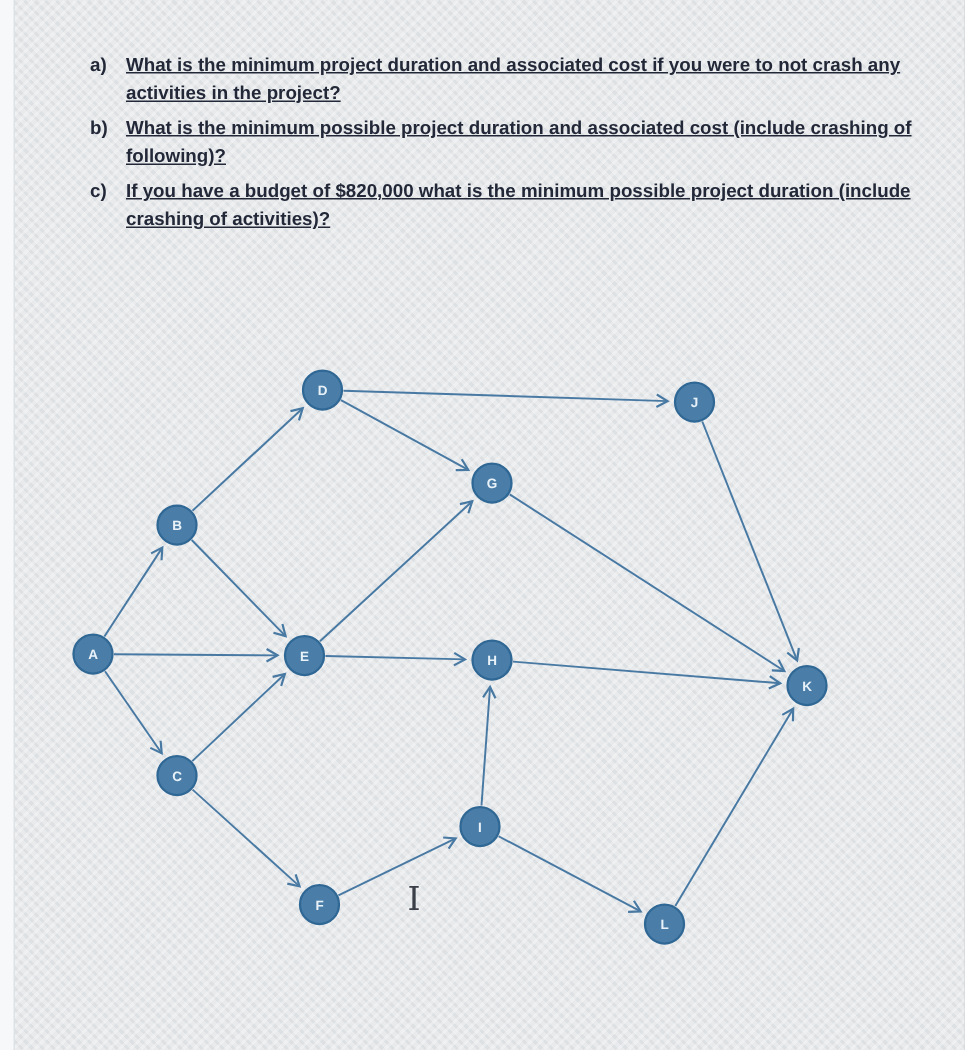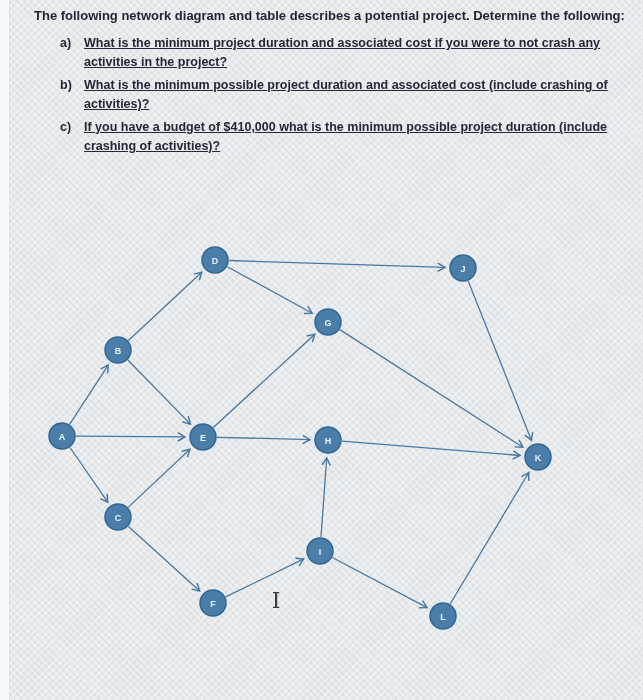--- a/index.html
+++ b/index.html
@@ -48,34 +48,33 @@
     color:#3a3f48;
     transform:translate(-50%,-50%);
   }
 </style>
 </head>
 <body>
 
 <div class="page">
   <div class="left-strip"></div>
 
-  <div class="intro">The following network diagram and table describes a potential project.  Determine the following:</div>
 
   <ul class="questions" id="questions">
       <li>
         <span class="q-label">a)</span>
         <span class="q-text">What is the minimum project duration and associated cost if you were to not crash any activities in the project?</span>
       </li>
       <li>
         <span class="q-label">b)</span>
-        <span class="q-text">What is the minimum possible project duration and associated cost (include crashing of activities)?</span>
+        <span class="q-text">What is the minimum possible project duration and associated cost (include crashing of following)?</span>
       </li>
       <li>
         <span class="q-label">c)</span>
-        <span class="q-text">If you have a budget of $410,000 what is the minimum possible project duration (include crashing of activities)?</span>
+        <span class="q-text">If you have a budget of $820,000 what is the minimum possible project duration (include crashing of activities)?</span>
       </li>
     </ul>
 
   <svg class="diagram" id="diagram" width="643" height="700" viewBox="0 0 643 700">
       <defs>
         <marker id="arrow" viewBox="0 0 10 10" refX="8" refY="5" markerWidth="8" markerHeight="8" orient="auto-start-reverse">
           <path d="M1,1 L8,5 L1,9" fill="none" stroke="#4879a3" stroke-width="1.4"></path>
         </marker>
       </defs>
       <line x1="69.6" y1="424.3" x2="108.2" y2="365.1" stroke="#4879a3" stroke-width="1.3" marker-end="url(#arrow)"></line>

